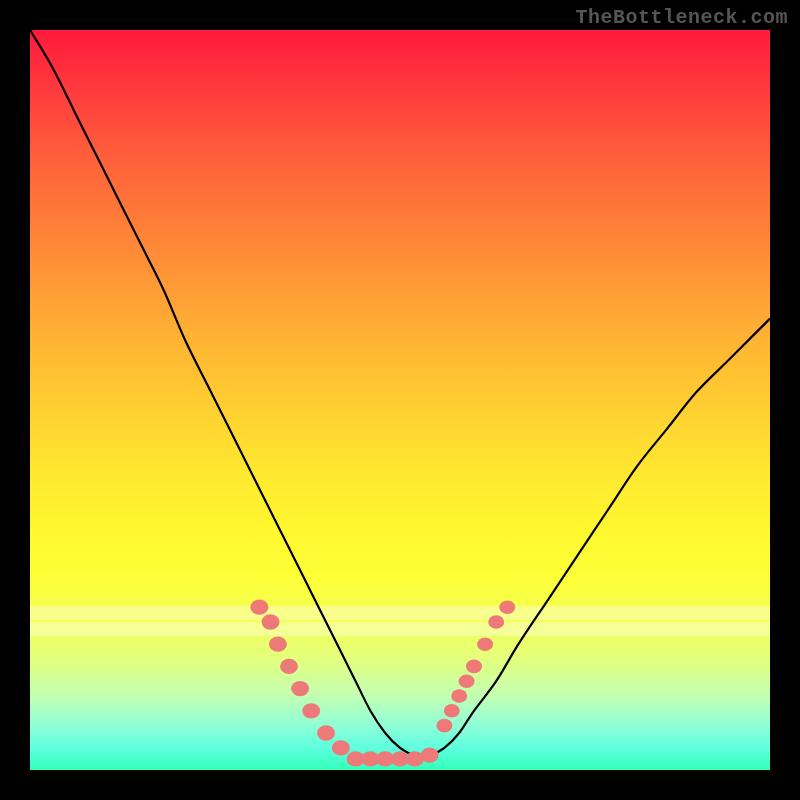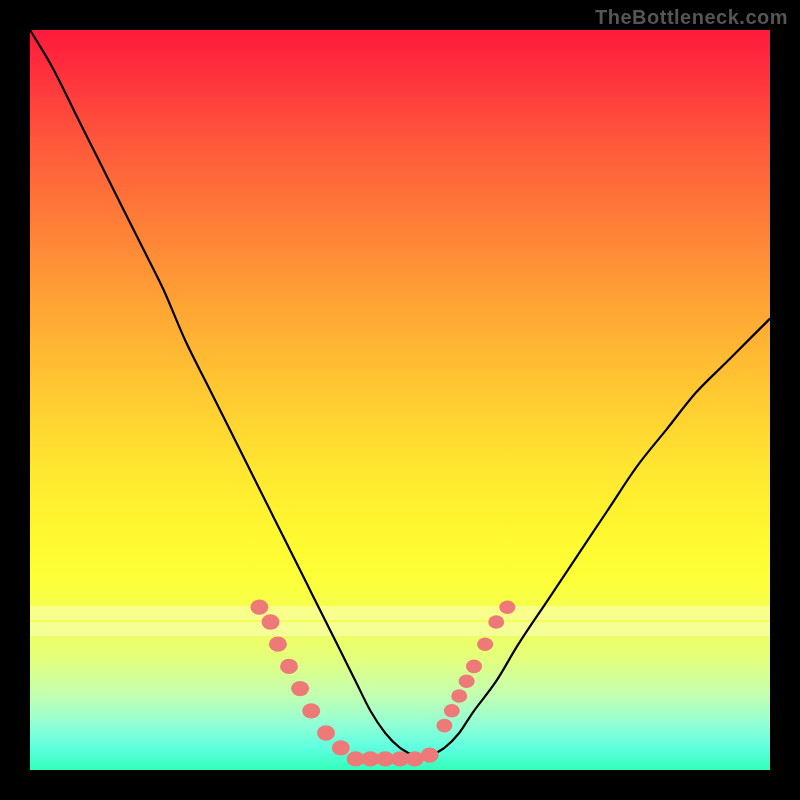--- a/index.html
+++ b/index.html
@@ -38,20 +38,21 @@
     );
   }
   .watermark {
     position: absolute;
     top: 6px;
     right: 12px;
     color: #555;
     font-size: 20px;
     font-weight: 600;
     letter-spacing: 0.5px;
+    font-family: Liberation Mono, monospace;
   }
   svg.curve {
     position: absolute;
     left: 0;
     top: 0;
     width: 740px;
     height: 740px;
     overflow: visible;
   }
   .white-band {

